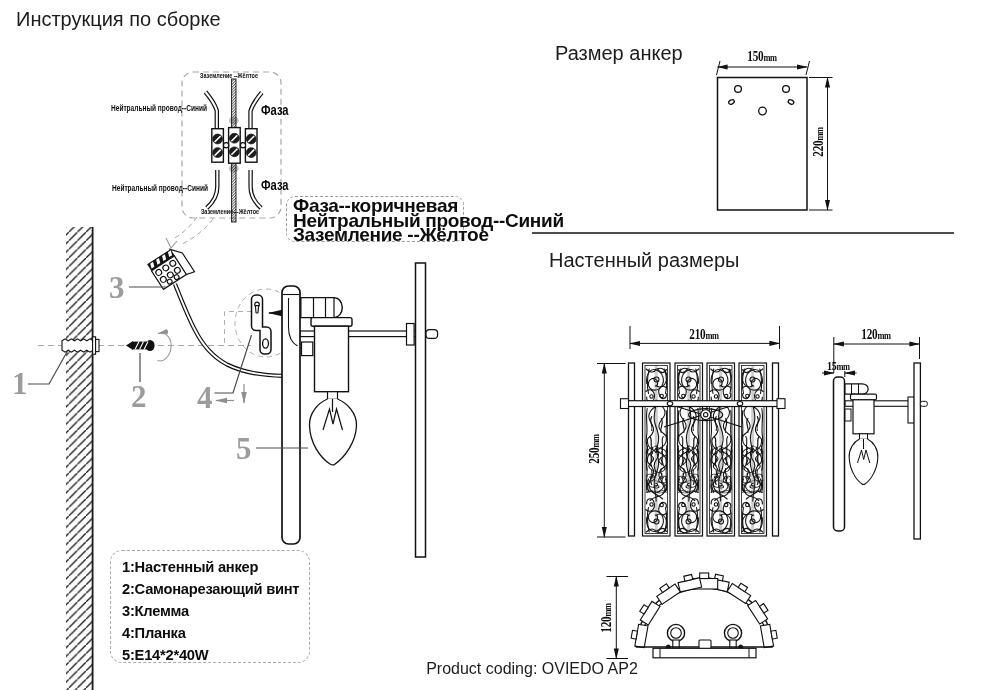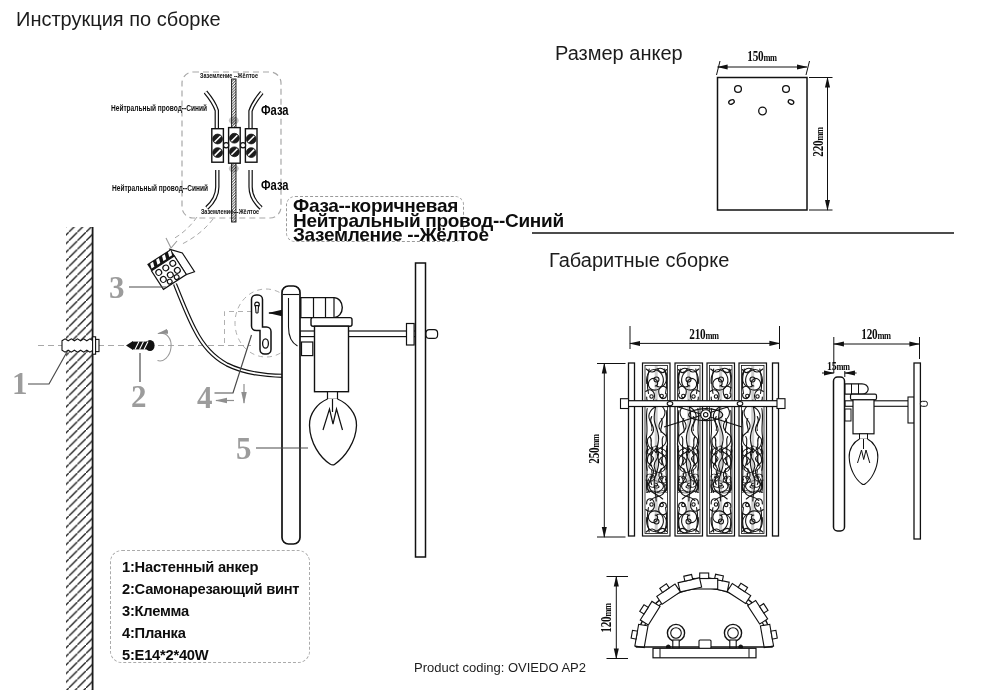--- a/index.html
+++ b/index.html
@@ -17,21 +17,21 @@
                transform-origin:left center;white-space:nowrap;color:#0d0d0d;}
   .legend{position:absolute;left:110px;top:550px;width:200px;height:113px;border:1.6px dashed #ababab;
           border-radius:12px;box-sizing:border-box;padding:5px 0 0 11px;}
   .legend div{font-weight:bold;font-size:15px;line-height:22px;letter-spacing:-0.25px;transform:scaleX(0.98);transform-origin:left center;
               white-space:nowrap;color:#0d0d0d;}
   .pn{font-family:"Liberation Serif",serif;font-weight:bold;font-size:31px;color:#9c9c9c;}
   .dim{font-family:"Liberation Serif",serif;font-weight:bold;font-size:14px;color:#0d0d0d;letter-spacing:-0.3px;}
   .dim .unit{font-size:10.5px;letter-spacing:-0.5px;}
   .cx{transform:translateX(-50%) scaleX(0.8);}
   .rot{transform:translate(-50%,-50%) rotate(-90deg) scaleX(0.8);}
-  .product{font-size:13px;color:#1d1d1d;}
+  .product{font-size:16px;color:#1d1d1d;margin-left:32px;}
 </style>
 </head>
 <body>
 
 <div id="page">
 
 <svg id="art" width="1000" height="690" viewBox="0 0 1000 690">
   <defs>
     <pattern id="whatch" width="8.6" height="8.6" patternUnits="userSpaceOnUse">
       <path d="M-2,10.6 L10.6,-2" stroke="#1a1a1a" stroke-width="1.3" fill="none"></path>
@@ -408,21 +408,21 @@
     <g stroke="#111" stroke-width="1" fill="none">
       <line x1="606.5" y1="576.5" x2="628" y2="576.5"></line>
       <line x1="606.5" y1="658.5" x2="628" y2="658.5"></line>
       <line x1="616.3" y1="576.5" x2="616.3" y2="658.5" marker-start="url(#ah)" marker-end="url(#ah)"></line>
     </g>
   </g>
 </svg>
 
 <div class="t title" style="left:16px;top:9px;">Инструкция по сборке</div>
 <div class="t title" style="left:555px;top:43px;">Размер анкер</div>
-<div class="t title" style="left:549px;top:250px;">Габаритные сборке</div>
+<div class="t title" style="left:549px;top:250px;">Настенный размеры</div>
 <div class="t product" style="left:500px;top:661px;transform:translateX(-50%);">Product coding: OVIEDO AP2</div>
 
 <div class="t wt" style="left:229px;top:72.5px;transform:translateX(-50%) scaleX(0.84);">Заземление --Жёлтое</div>
 <div class="t wt" style="left:229.5px;top:209px;transform:translateX(-50%) scaleX(0.84);">Заземление---Жёлтое</div>
 <div class="t wl" style="left:111px;top:102.5px;transform:scaleX(0.69);">Нейтральный провод--Синий</div>
 <div class="t wl" style="left:112px;top:182.5px;transform:scaleX(0.69);">Нейтральный провод--Синий</div>
 <div class="t phase" style="left:261px;top:102.5px;">Фаза</div>
 <div class="t phase" style="left:261px;top:177.5px;">Фаза</div>
 
 <div class="callout">

